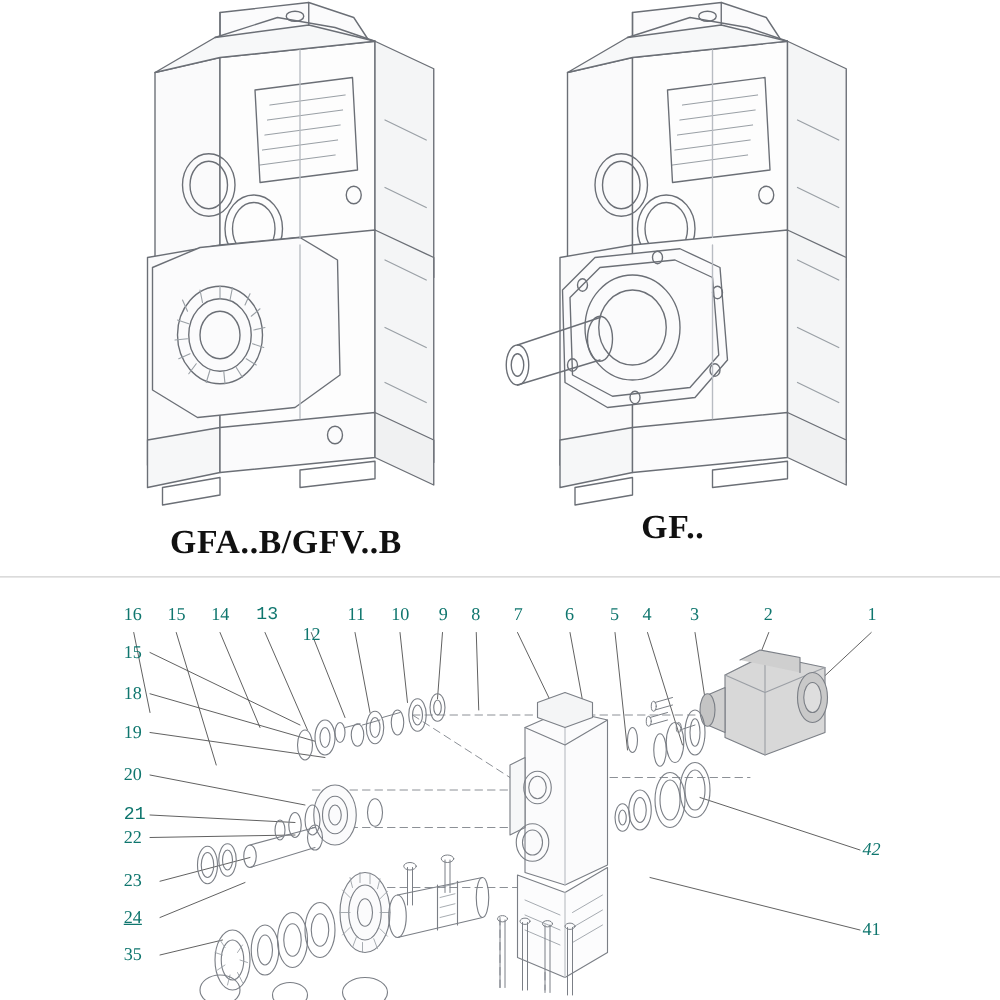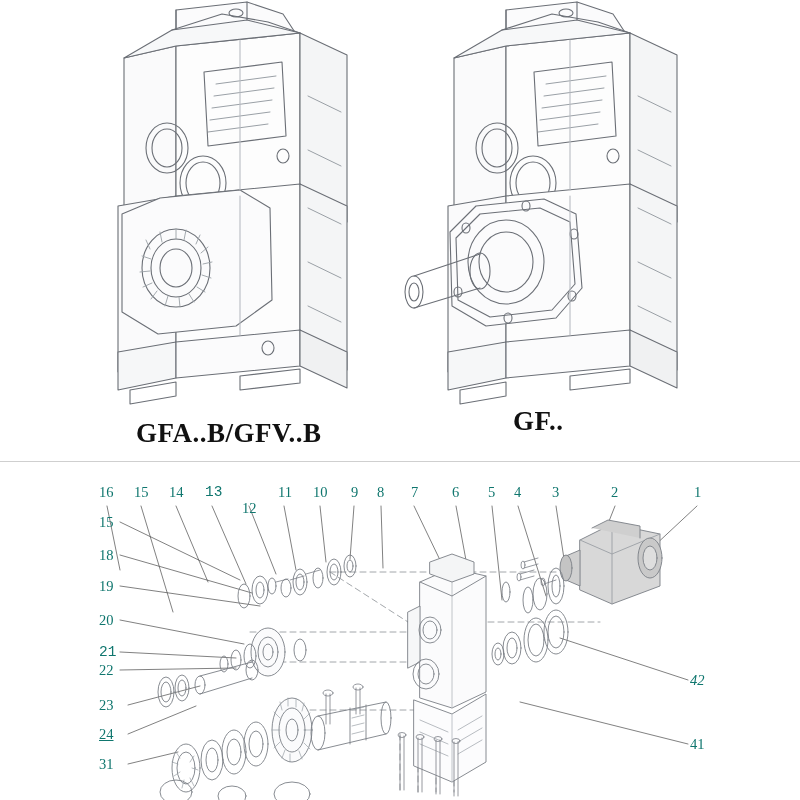--- a/index.html
+++ b/index.html
@@ -492,19 +492,19 @@
     <div class="callout-num" style="left:694px; top:22px;">1</div>
 
     <div class="callout-num" style="left:99px;  top:52px;">15</div>
     <div class="callout-num" style="left:99px;  top:85px;">18</div>
     <div class="callout-num" style="left:99px;  top:116px;text-align:right;">19</div>
     <div class="callout-num" style="left:99px;  top:150px;">20</div>
     <div class="callout-num" style="left:99px;  top:182px;font-family:Liberation Mono, monospace;">21</div>
     <div class="callout-num" style="left:99px;  top:200px;">22</div>
     <div class="callout-num" style="left:99px;  top:235px;">23</div>
     <div class="callout-num" style="left:99px;  top:264px;text-decoration:underline;">24</div>
-    <div class="callout-num" style="left:99px;  top:294px;">31</div>
+    <div class="callout-num" style="left:99px;  top:294px;">35</div>
 
     <div class="callout-num" style="left:690px; top:210px;font-style:italic;">42</div>
     <div class="callout-num" style="left:690px; top:274px;">41</div>
   </div>
 
 </div>
 
 </body></html>

